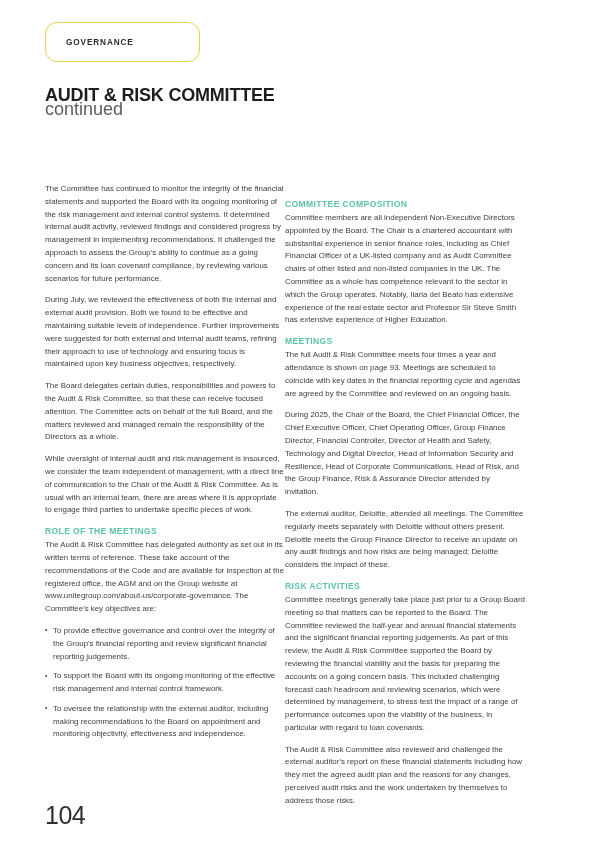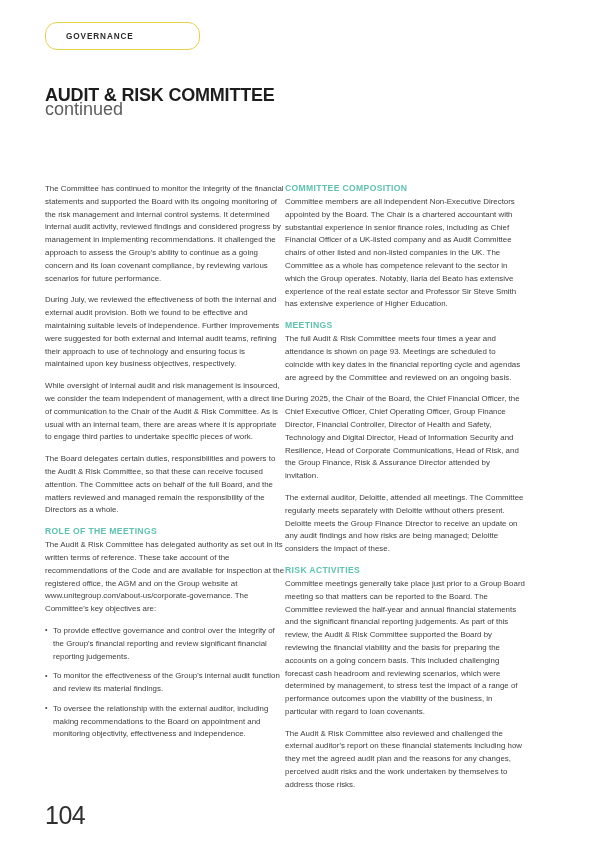--- a/index.html
+++ b/index.html
@@ -21,21 +21,21 @@
     inset: 0;
     background: #ffffff;
   }
 
   
   .section-pill {
     position: absolute;
     left: 45px;
     top: 22px;
     width: 155px;
-    height: 28px;
+    height: 40px;
     box-sizing: border-box;
     border: 1.6px solid #E5D14B;
     border-radius: 12px;
     display: flex;
     align-items: center;
   }
   .section-pill-label {
     font-size: 8.2px;
     font-weight: bold;
     letter-spacing: 0.9px;
@@ -161,35 +161,35 @@
   </div>
 
   <h1 class="page-title">AUDIT &amp; RISK COMMITTEE</h1>
   <div class="page-subtitle">continued</div>
 
   <div class="columns">
 
     <div class="col">
       <p class="body-text">The Committee has continued to monitor the integrity of the financial statements and supported the Board with its ongoing monitoring of the risk management and internal control systems. It determined internal audit activity, reviewed findings and considered progress by management in implementing recommendations. It challenged the approach to assess the Group's ability to continue as a going concern and its loan covenant compliance, by reviewing various scenarios for future performance.</p>
       <p class="body-text">During July, we reviewed the effectiveness of both the internal and external audit provision. Both we found to be effective and maintaining suitable levels of independence. Further improvements were suggested for both external and internal audit teams, refining their approach to use of technology and ensuring focus is maintained upon key business objectives, respectively.</p>
+      <p class="body-text">The Board delegates certain duties, responsibilities and powers to the Audit &amp; Risk Committee, so that these can receive focused attention. The Committee acts on behalf of the full Board, and the matters reviewed and managed remain the responsibility of the Directors as a whole.</p>
       <p class="body-text">While oversight of internal audit and risk management is insourced, we consider the team independent of management, with a direct line of communication to the Chair of the Audit &amp; Risk Committee. As is usual with an internal team, there are areas where it is appropriate to engage third parties to undertake specific pieces of work.</p>
-      <p class="body-text">The Board delegates certain duties, responsibilities and powers to the Audit &amp; Risk Committee, so that these can receive focused attention. The Committee acts on behalf of the full Board, and the matters reviewed and managed remain the responsibility of the Directors as a whole.</p>
 
       <h2 class="sub-head">ROLE OF THE MEETINGS</h2>
       <p class="body-text">The Audit &amp; Risk Committee has delegated authority as set out in its written terms of reference. These take account of the recommendations of the Code and are available for inspection at the registered office, the AGM and on the Group website at www.unitegroup.com/about-us/corporate-governance. The Committee's key objectives are:</p>
 
       <ul class="bullets">
         <li>To provide effective governance and control over the integrity of the Group's financial reporting and review significant financial reporting judgements.</li>
-        <li>To monitor the effectiveness of the Group's internal audit function and review its material findings.</li>
+        <li>To support the Board with its ongoing monitoring of the effective risk management and internal control framework.</li>
         <li>To oversee the relationship with the external auditor, including making recommendations to the Board on appointment and monitoring objectivity, effectiveness and independence.</li>
       </ul>
     </div>
 
     <div class="col">
-      <h2 class="sub-head" style="margin-top:0;">COMMITTEE COMPOSITION</h2>
+      <h2 class="sub-head" style="margin-top:16px;">COMMITTEE COMPOSITION</h2>
       <p class="body-text">Committee members are all independent Non-Executive Directors appointed by the Board. The Chair is a chartered accountant with substantial experience in senior finance roles, including as Chief Financial Officer of a UK-listed company and as Audit Committee chairs of other listed and non-listed companies in the UK. The Committee as a whole has competence relevant to the sector in which the Group operates. Notably, Ilaria del Beato has extensive experience of the real estate sector and Professor Sir Steve Smith has extensive experience of Higher Education.</p>
 
       <h2 class="sub-head">MEETINGS</h2>
       <p class="body-text">The full Audit &amp; Risk Committee meets four times a year and attendance is shown on page 93. Meetings are scheduled to coincide with key dates in the financial reporting cycle and agendas are agreed by the Committee and reviewed on an ongoing basis.</p>
       <p class="body-text">During 2025, the Chair of the Board, the Chief Financial Officer, the Chief Executive Officer, Chief Operating Officer, Group Finance Director, Financial Controller, Director of Health and Safety, Technology and Digital Director, Head of Information Security and Resilience, Head of Corporate Communications, Head of Risk, and the Group Finance, Risk &amp; Assurance Director attended by invitation.</p>
       <p class="body-text">The external auditor, Deloitte, attended all meetings. The Committee regularly meets separately with Deloitte without others present. Deloitte meets the Group Finance Director to receive an update on any audit findings and how risks are being managed; Deloitte considers the impact of these.</p>
 
       <h2 class="sub-head">RISK ACTIVITIES</h2>
       <p class="body-text">Committee meetings generally take place just prior to a Group Board meeting so that matters can be reported to the Board. The Committee reviewed the half-year and annual financial statements and the significant financial reporting judgements. As part of this review, the Audit &amp; Risk Committee supported the Board by reviewing the financial viability and the basis for preparing the accounts on a going concern basis. This included challenging forecast cash headroom and reviewing scenarios, which were determined by management, to stress test the impact of a range of performance outcomes upon the viability of the business, in particular with regard to loan covenants.</p>
       <p class="body-text">The Audit &amp; Risk Committee also reviewed and challenged the external auditor's report on these financial statements including how they met the agreed audit plan and the reasons for any changes, perceived audit risks and the work undertaken by themselves to address those risks.</p>

